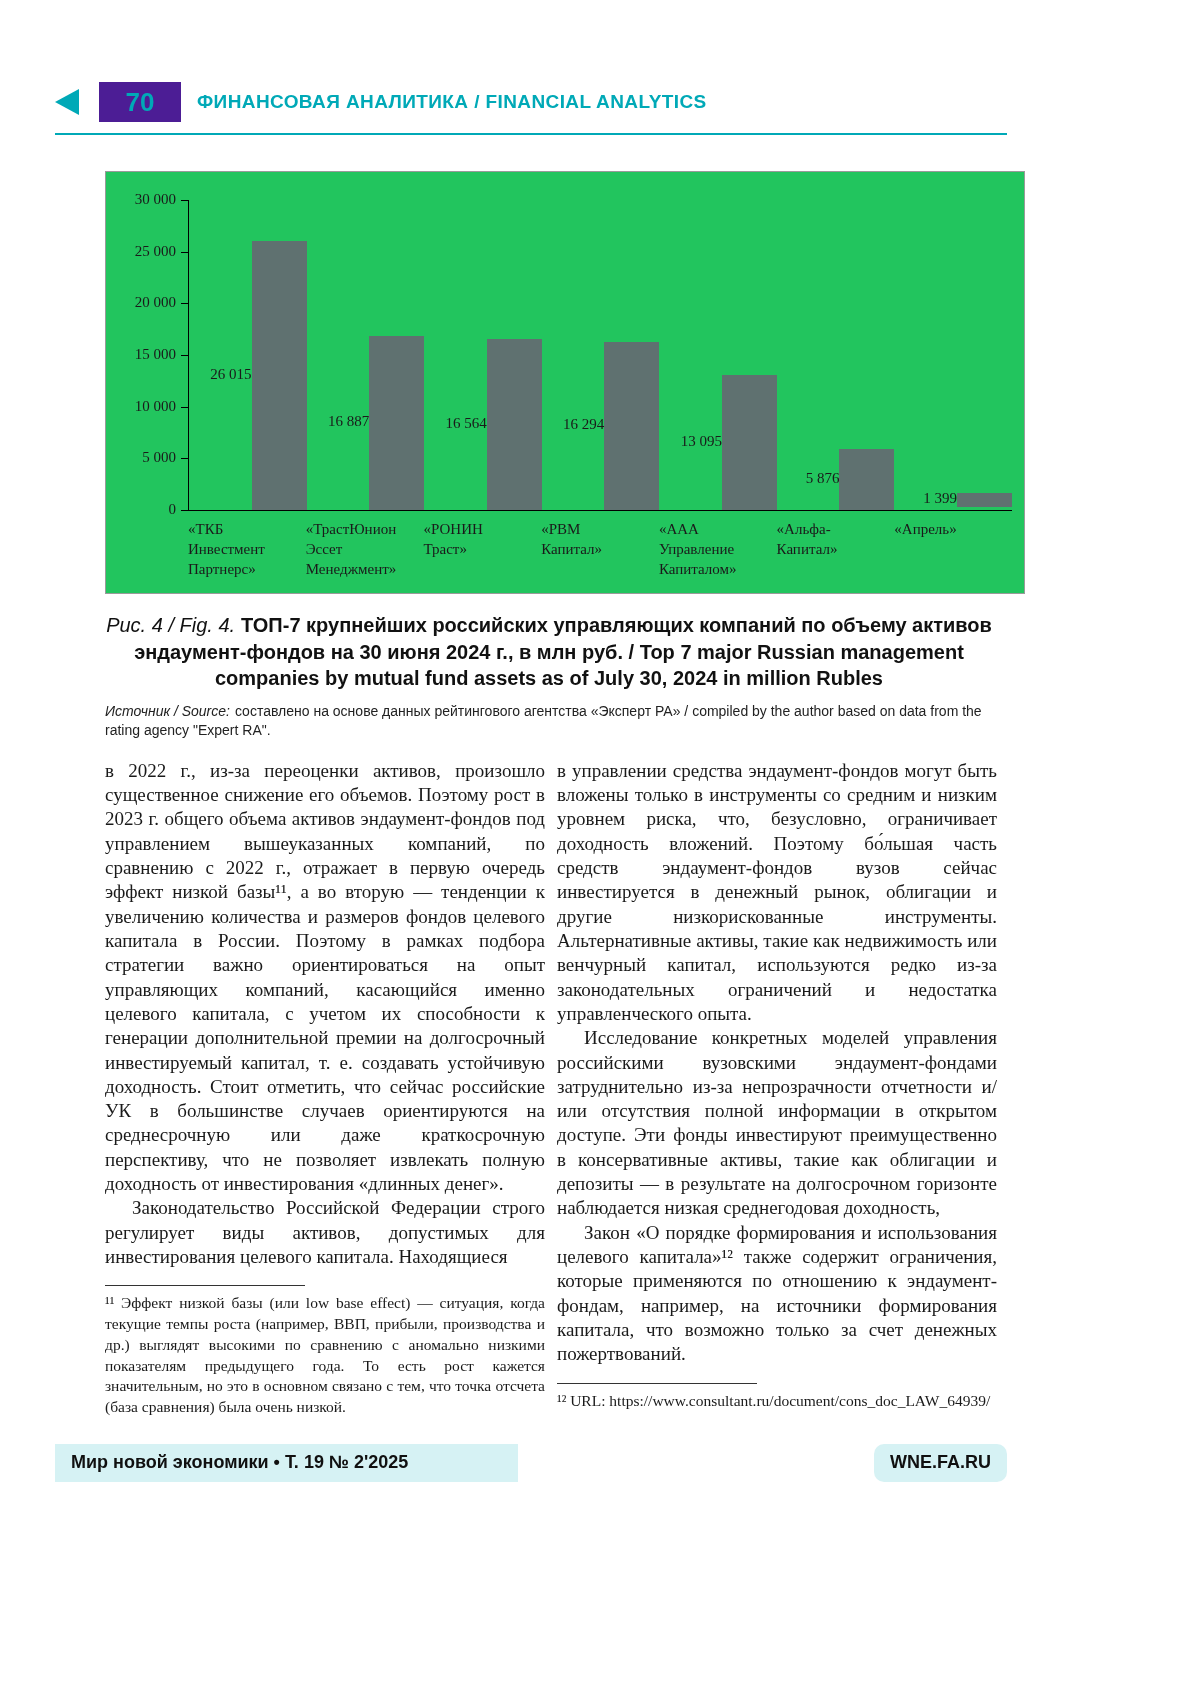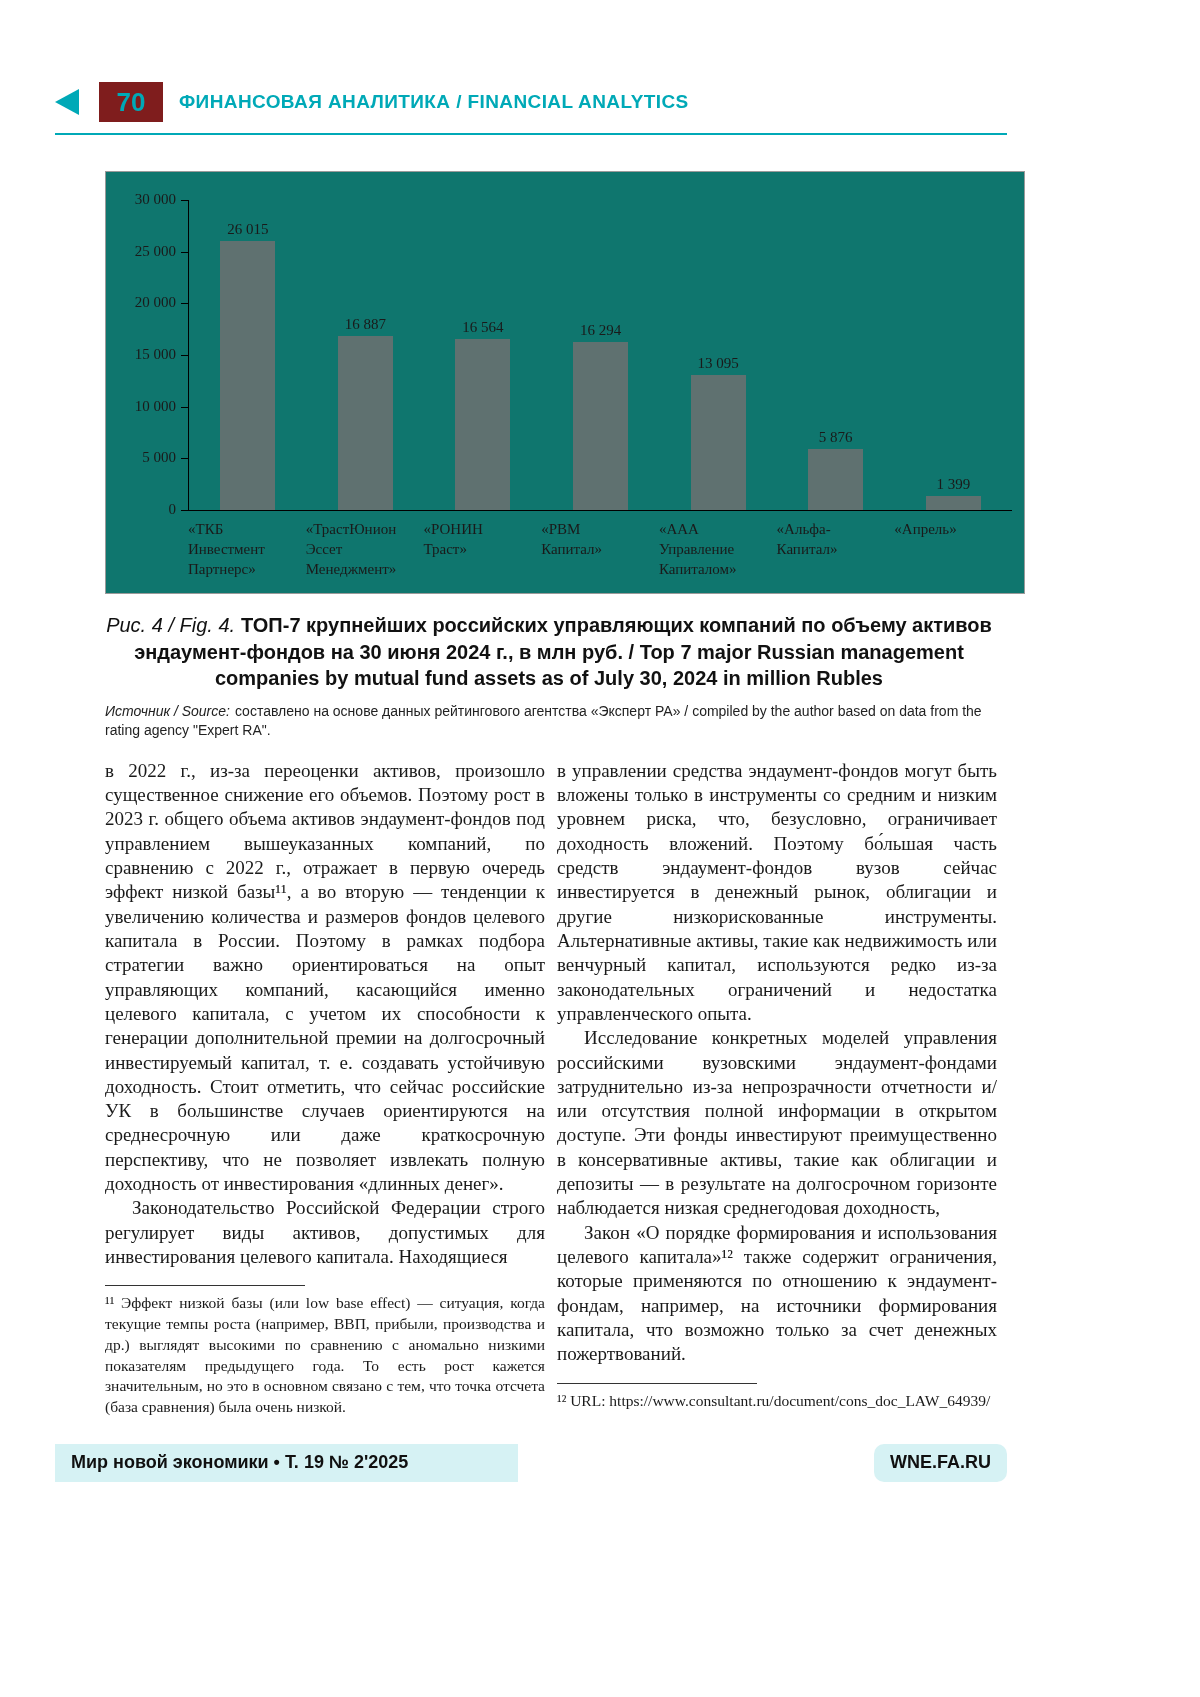--- a/index.html
+++ b/index.html
@@ -4,38 +4,38 @@
 <style>
   html,body{margin:0;padding:0;background:#fff;}
   .page{position:relative;width:1200px;height:1697px;background:#ffffff;
         font-family:"Liberation Serif",serif;color:#1a1a1a;overflow:hidden;}
   .content{position:absolute;left:55px;top:82px;width:952px;}
 
   
   .page-header{display:flex;align-items:center;height:40px;}
   .nav-arrow{width:0;height:0;border-top:13px solid transparent;border-bottom:13px solid transparent;
              border-right:24px solid #00a9b7;margin-right:20px;}
-  .page-number-box{width:64px;height:40px;background:#7f1d1d;color:#00a9b7;
+  .page-number-box{width:82px;height:40px;background:#4c1d95;color:#00a9b7;
                    font-family:"Liberation Sans",sans-serif;font-weight:700;font-size:26px;
                    display:flex;align-items:center;justify-content:center;}
   .header-title{margin-left:16px;color:#00a9b7;font-family:"Liberation Sans",sans-serif;
                 font-weight:700;font-size:19px;letter-spacing:.4px;}
   .header-rule{height:2px;background:#00a9b7;margin-top:11px;}
 
   
   .chart-box{margin:36px 0 16px 50px;width:888px;border:1px solid #9a9a9a;
-             padding:28px 12px 14px 18px;background:#0f766e;}
+             padding:28px 12px 14px 18px;background:#22c55e;}
   .chart-inner{display:flex;}
   .y-labels{position:relative;width:64px;height:310px;flex:none;font-size:15px;}
   .y-tick-label{position:absolute;right:12px;white-space:nowrap;}
   .y-tick-mark{position:absolute;right:0;width:7px;height:1px;background:#000;}
   .plot-wrap{flex:1;display:flex;flex-direction:column;}
   .plot{height:310px;border-left:1.5px solid #000;border-bottom:1.5px solid #000;
         display:flex;align-items:flex-end;}
-  .bar-slot{flex:1;display:flex;flex-direction:column;align-items:center;justify-content:flex-end;}
+  .bar-slot{flex:1;display:flex;flex-direction:row;align-items:center;justify-content:flex-end;}
   .bar-value{font-size:15px;margin-bottom:3px;white-space:nowrap;}
   .bar{width:55px;}
   .x-labels{display:flex;margin-top:9px;}
   .x-label{flex:1;font-size:15px;line-height:1.32;}
 
   
   .caption{margin:18px 0 0 50px;width:888px;text-align:center;
            font-family:"Liberation Sans",sans-serif;font-size:20px;line-height:1.32;color:#111;}
   .cap-prefix{font-style:italic;font-weight:400;margin-right:6px;}
   .cap-text{font-weight:700;}

